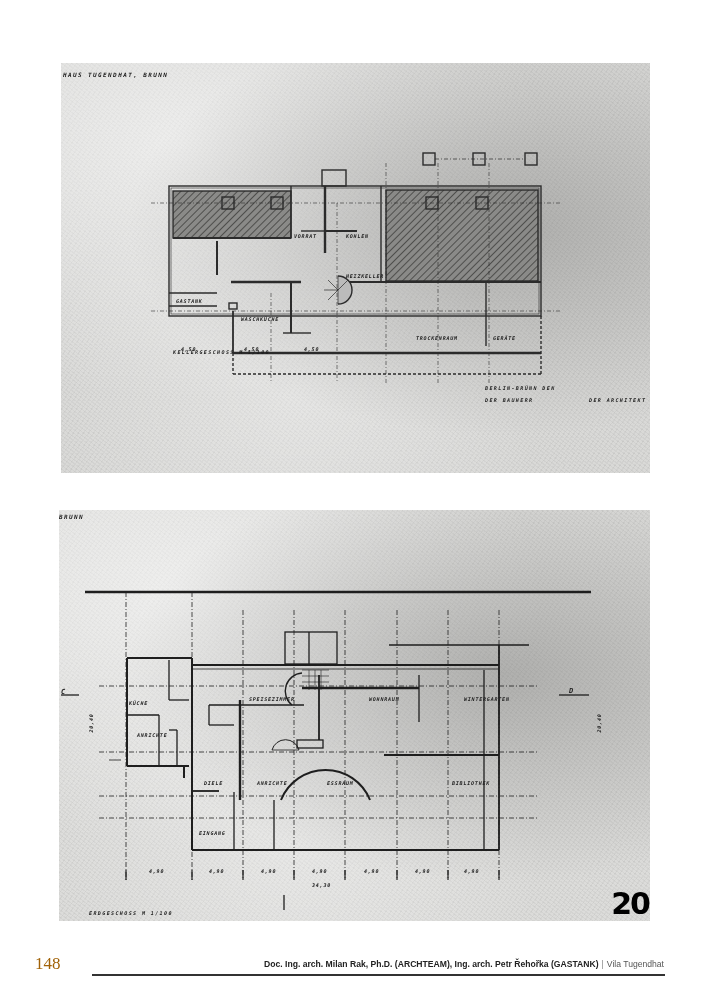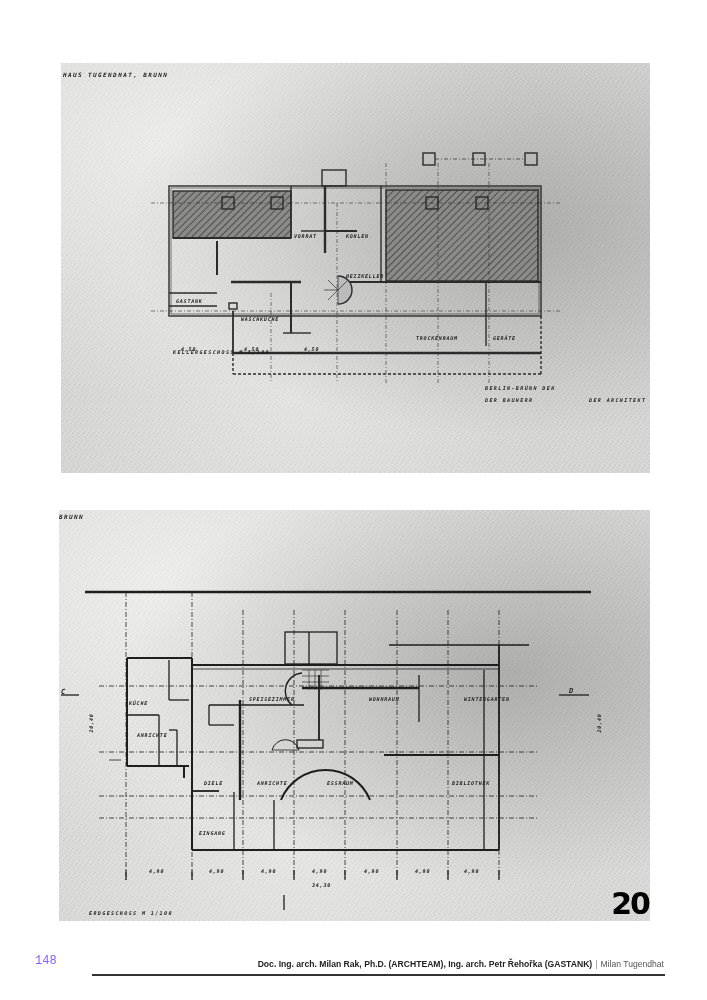--- a/index.html
+++ b/index.html
@@ -12,21 +12,21 @@
       radial-gradient(ellipse at 40% 80%, rgba(255,255,255,.35), rgba(0,0,0,0) 50%),
       repeating-linear-gradient(37deg, rgba(0,0,0,.04) 0 1px, rgba(0,0,0,0) 1px 3px),
       repeating-linear-gradient(-53deg, rgba(0,0,0,.035) 0 1px, rgba(0,0,0,0) 1px 4px);}
   #photo-top{left:61px;top:63px;width:589px;height:410px;}
   #photo-bottom{left:59px;top:510px;width:591px;height:411px;background:#dcdcda;}
   .photo svg{position:absolute;left:0;top:0;}
   .typed{position:absolute;font-family:"DejaVu Sans Mono",monospace;font-weight:bold;font-style:italic;color:#1d1d1d;font-size:6px;letter-spacing:1.4px;white-space:nowrap;}
   .room{position:absolute;font-family:"DejaVu Sans Mono",monospace;font-weight:bold;font-style:italic;color:#222;font-size:5px;letter-spacing:.8px;white-space:nowrap;}
   .sheetno{position:absolute;right:1px;bottom:2px;font-family:"DejaVu Sans",sans-serif;font-weight:bold;font-size:30px;color:#000;letter-spacing:-2px;line-height:1;text-align:right;}
   #footer{position:absolute;left:35px;top:950px;width:629px;height:30px;}
-  #page-number{position:absolute;left:0;top:4px;font-family:Liberation Mono, monospace;font-size:12px;color:#8b5cf6;font-weight:300;}
+  #page-number{position:absolute;left:0;top:4px;font-family:Liberation Serif, serif;font-size:17px;color:#a16207;font-weight:300;}
   #footer-rule{position:absolute;left:57px;top:24px;width:573px;height:1.5px;background:#333;}
   #footer-credit{position:absolute;right:0;top:9px;font-size:8.6px;color:#222;white-space:nowrap;font-family:"Liberation Sans",sans-serif;}
   #footer-credit .authors{font-weight:bold;}
   #footer-credit .sep{color:#888;margin:0 3px;}
   #footer-credit .pub{color:#555;}
 </style>
 </head>
 <body>
 
 <div id="photo-top" class="photo">
@@ -238,16 +238,16 @@
   <div class="room" style="left:510px;top:177px;font-size:7px;">D</div>
 
   <div class="typed" style="left:30px;top:404px;top:400px;font-size:5px;">ERDGESCHOSS M 1/100</div>
 
   <div class="sheetno">20</div>
 </div>
 
 <div id="footer">
   <div id="page-number">148</div>
   <div id="footer-credit">
-    <span class="authors">Doc. Ing. arch. Milan Rak, Ph.D. (ARCHTEAM), Ing. arch. Petr Řehořka (GASTANK)</span><span class="sep">|</span><span class="pub">Milan Tugendhat</span>
+    <span class="authors">Doc. Ing. arch. Milan Rak, Ph.D. (ARCHTEAM), Ing. arch. Petr Řehořka (GASTANK)</span><span class="sep">|</span><span class="pub">Vila Tugendhat</span>
   </div>
   <div id="footer-rule"></div>
 </div>
 
 </body></html>

